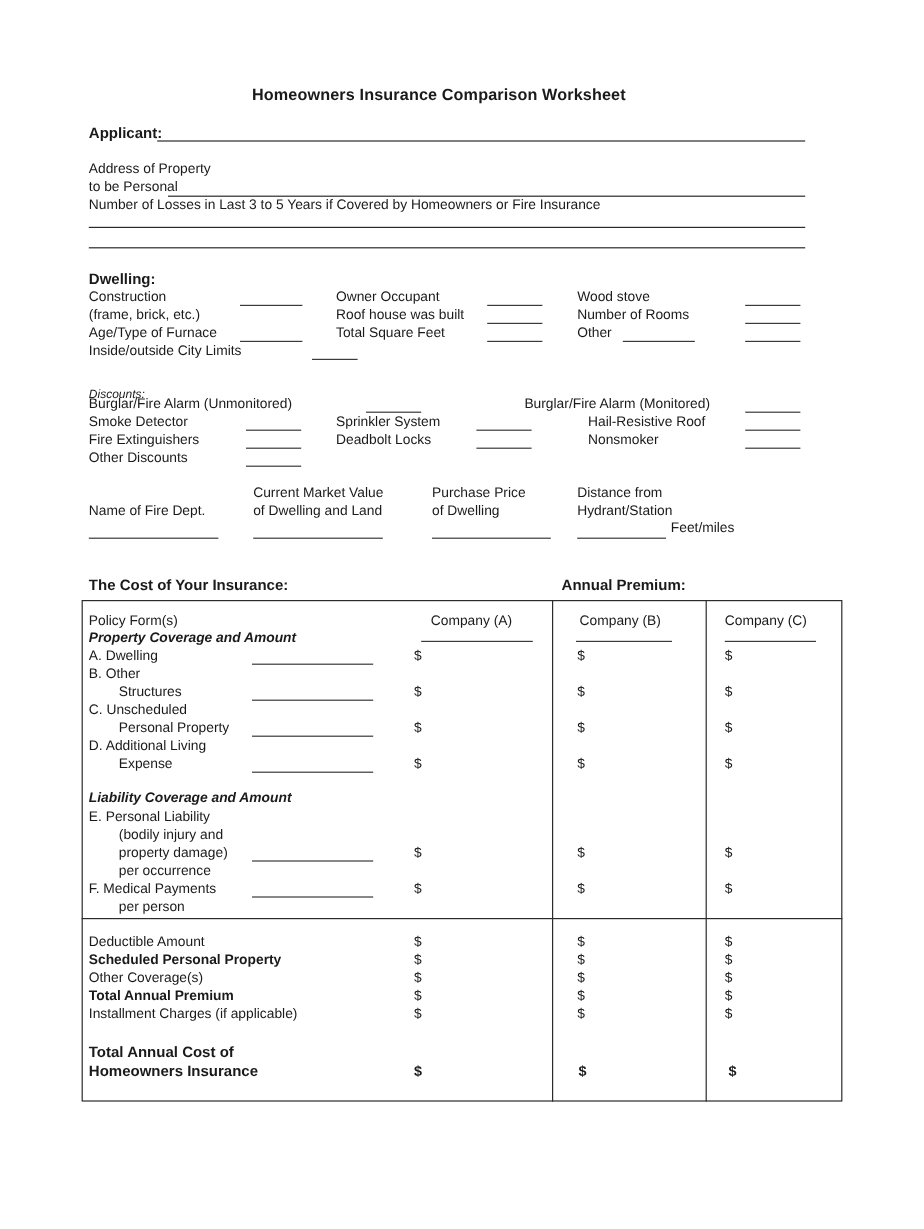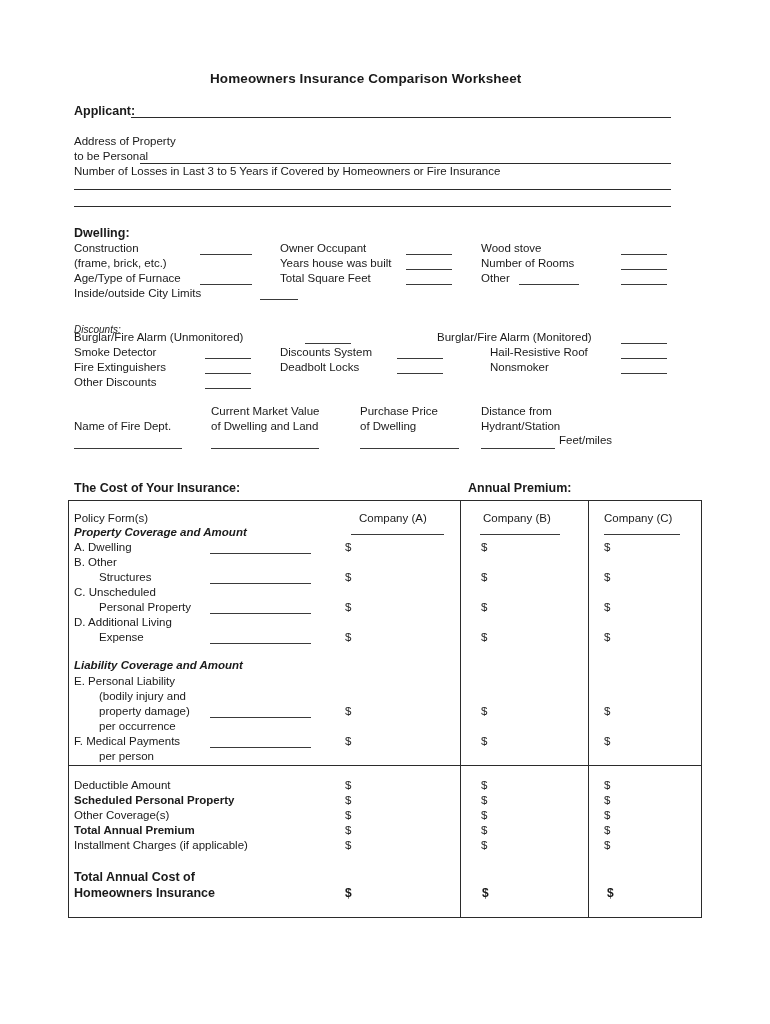--- a/index.html
+++ b/index.html
@@ -113,21 +113,21 @@
   <div class="abs lbl" style="left:74px; top:242px;">Construction</div>
   <div class="abs lbl" style="left:74px; top:257px;">(frame, brick, etc.)</div>
   <div class="abs lbl" style="left:74px; top:272px;">Age/Type of Furnace</div>
   <div class="abs lbl" style="left:74px; top:287px;">Inside/outside City Limits</div>
 
   <div class="rule thin" style="left:200px; top:254px; width:52px;"></div>
   <div class="rule thin" style="left:200px; top:284px; width:52px;"></div>
   <div class="rule thin" style="left:260px; top:299px; width:38px;"></div>
 
   <div class="abs lbl" style="left:280px; top:242px;">Owner Occupant</div>
-  <div class="abs lbl" style="left:280px; top:257px;">Years house was built</div>
+  <div class="abs lbl" style="left:280px; top:257px;">Roof house was built</div>
   <div class="abs lbl" style="left:280px; top:272px;">Total Square Feet</div>
 
   <div class="rule thin" style="left:406px; top:254px; width:46px;"></div>
   <div class="rule thin" style="left:406px; top:269px; width:46px;"></div>
   <div class="rule thin" style="left:406px; top:284px; width:46px;"></div>
 
   <div class="abs lbl" style="left:481px; top:242px;">Wood stove</div>
   <div class="abs lbl" style="left:481px; top:257px;">Number of Rooms</div>
   <div class="abs lbl" style="left:481px; top:272px;">Other</div>
 
@@ -141,21 +141,21 @@
   <div class="abs lbl" style="left:74px; top:331px;text-align:center;">Burglar/Fire Alarm (Unmonitored)</div>
   <div class="abs lbl" style="left:74px; top:346px;">Smoke Detector</div>
   <div class="abs lbl" style="left:74px; top:361px;">Fire Extinguishers</div>
   <div class="abs lbl" style="left:74px; top:376px;">Other Discounts</div>
 
   <div class="rule thin" style="left:305px; top:343px; width:46px;"></div>
   <div class="rule thin" style="left:205px; top:358px; width:46px;"></div>
   <div class="rule thin" style="left:205px; top:373px; width:46px;"></div>
   <div class="rule thin" style="left:205px; top:388px; width:46px;"></div>
 
-  <div class="abs lbl" style="left:280px; top:346px;">Discounts System</div>
+  <div class="abs lbl" style="left:280px; top:346px;">Sprinkler System</div>
   <div class="abs lbl" style="left:280px; top:361px;text-align:center;">Deadbolt Locks</div>
 
   <div class="rule thin" style="left:397px; top:358px; width:46px;"></div>
   <div class="rule thin" style="left:397px; top:373px; width:46px;"></div>
 
   <div class="abs lbl" style="left:437px; top:331px;">Burglar/Fire Alarm (Monitored)</div>
   <div class="abs lbl" style="left:490px; top:346px;">Hail-Resistive Roof</div>
   <div class="abs lbl" style="left:490px; top:361px;">Nonsmoker</div>
 
   <div class="rule thin" style="left:621px; top:343px; width:46px;"></div>

